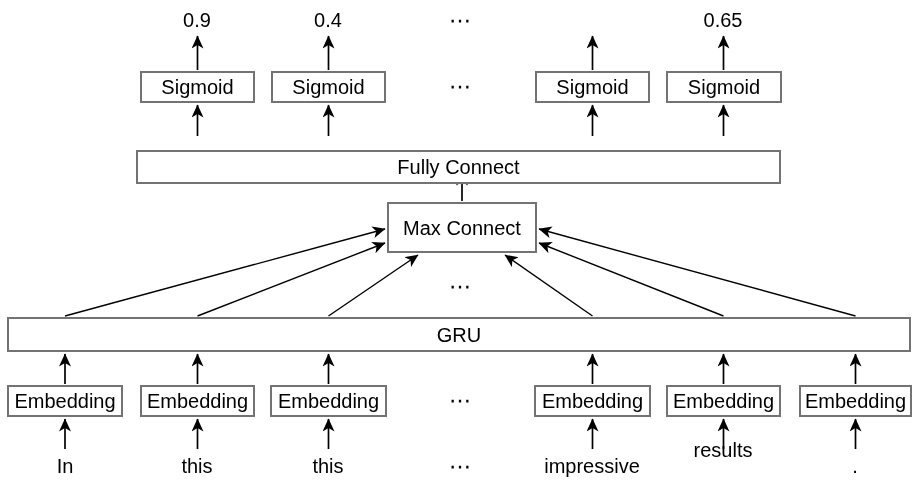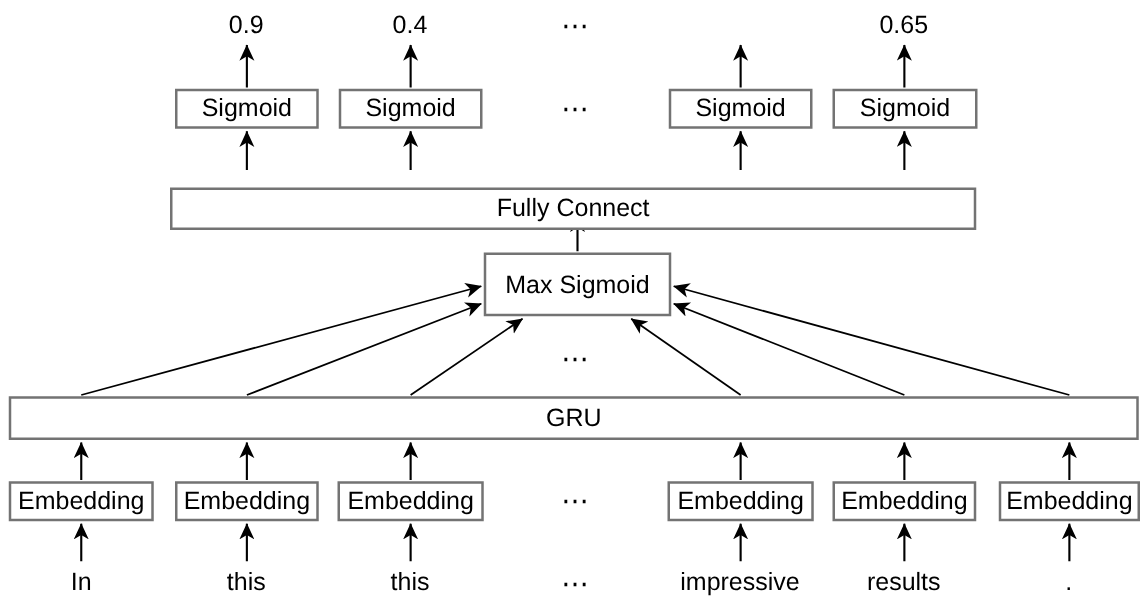--- a/index.html
+++ b/index.html
@@ -102,34 +102,34 @@
   <div class="lbl" style="left:683px; top:8px; width:80px; height:24px;">0.65</div>
 
   <div class="box" style="left:140px; top:71px; width:115px; height:32px;">Sigmoid</div>
   <div class="box" style="left:271px; top:71px; width:115px; height:32px;">Sigmoid</div>
   <div class="lbl dots" style="left:421px; top:75px; width:80px; height:24px;">⋯</div>
   <div class="box" style="left:535px; top:71px; width:115px; height:32px;">Sigmoid</div>
   <div class="box" style="left:666px; top:71px; width:116px; height:32px;">Sigmoid</div>
 
   <div class="box" style="left:136px; top:137px; width:645px; height:34px;margin-top:13px;">Fully Connect</div>
 
-  <div class="box" style="left:387px; top:202px; width:150px; height:51px;">Max Sigmoid</div>
+  <div class="box" style="left:387px; top:202px; width:150px; height:51px;">Max Connect</div>
   <div class="lbl dots" style="left:421px; top:275px; width:80px; height:24px;">⋯</div>
 
   <div class="box" style="left:7px; top:317px; width:904px; height:35px;">GRU</div>
 
   <div class="box" style="left:7px; top:385px; width:116px; height:32px;">Embedding</div>
   <div class="box" style="left:140px; top:385px; width:115px; height:32px;">Embedding</div>
   <div class="box" style="left:270px; top:385px; width:117px; height:32px;">Embedding</div>
   <div class="lbl dots" style="left:421px; top:389px; width:80px; height:24px;">⋯</div>
   <div class="box" style="left:534px; top:385px; width:117px; height:32px;">Embedding</div>
   <div class="box" style="left:666px; top:385px; width:115px; height:32px;">Embedding</div>
   <div class="box" style="left:799px; top:385px; width:113px; height:32px;">Embedding</div>
 
   <div class="lbl" style="left:5px; top:454px; width:120px; height:24px;">In</div>
   <div class="lbl" style="left:137px; top:454px; width:120px; height:24px;">this</div>
   <div class="lbl" style="left:268px; top:454px; width:120px; height:24px;">this</div>
   <div class="lbl dots" style="left:421px; top:455px; width:80px; height:24px;">⋯</div>
   <div class="lbl" style="left:532px; top:454px; width:120px; height:24px;">impressive</div>
-  <div class="lbl" style="left:663px; top:454px; width:120px; height:24px;">results</div>
+  <div class="lbl" style="left:663px; top:438px; width:120px; height:24px;">results</div>
   <div class="lbl" style="left:795px; top:454px; width:120px; height:24px;">.</div>
 
 </div>
 
 </body></html>

